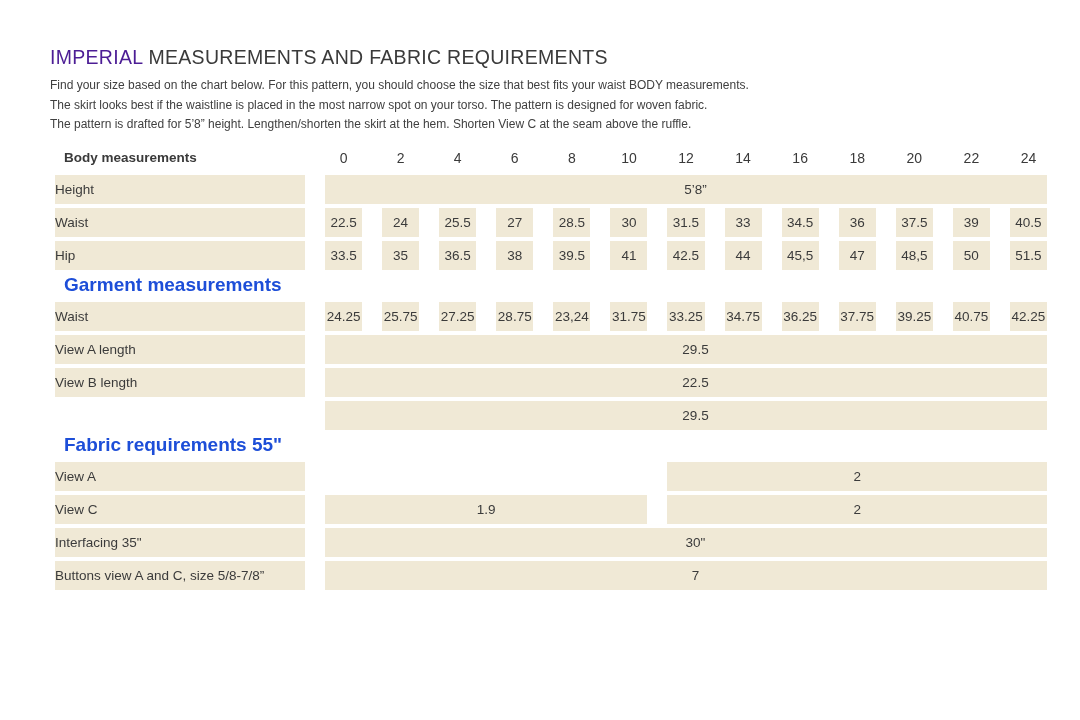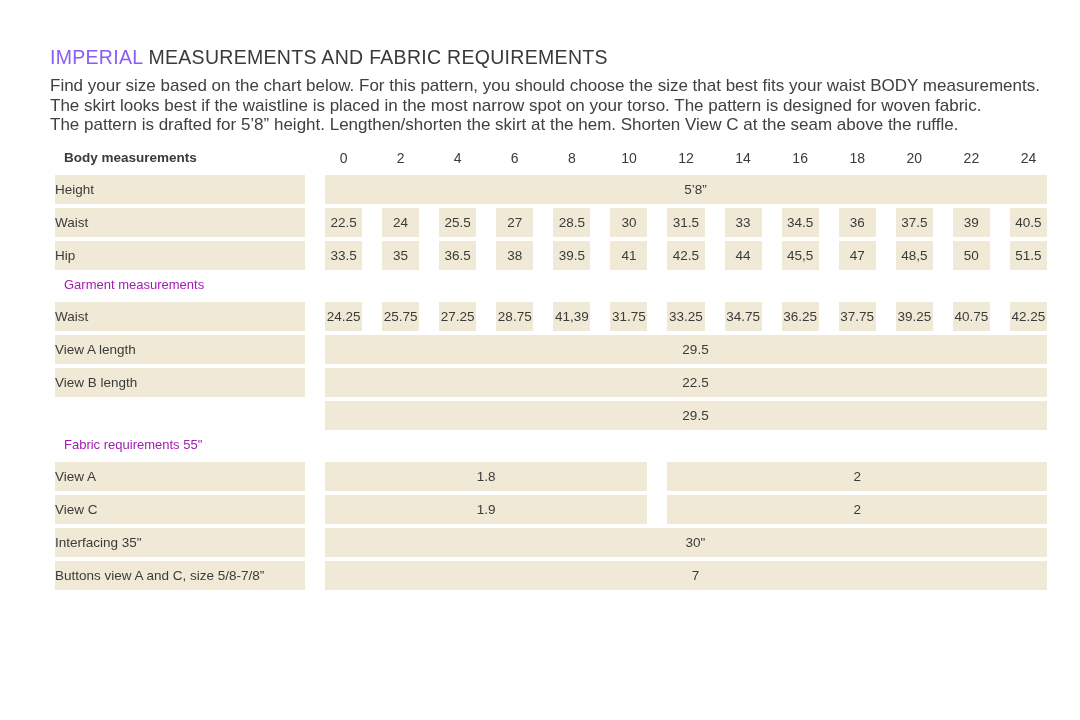--- a/index.html
+++ b/index.html
@@ -10,23 +10,23 @@
     padding: 46px 38px 0 50px;
   }
   h1 {
     font-size: 19.5px;
     font-weight: 400;
     letter-spacing: 0.3px;
     color: #3a3a3a;
     margin-bottom: 7px;
     white-space: nowrap;
   }
-  h1 .accent { color: #8b5cf6; }
+  h1 .accent { color: #4c1d95; }
   .intro {
-    font-size: 17px;
+    font-size: 12px;
     line-height: 19.5px;
     color: #404040;
     margin-bottom: 12px;
   }
   .sizetable { width: 992px; margin-left: 5px; }
   .row {
     display: grid;
     grid-template-columns: 250px repeat(13, 1fr);
     column-gap: 20px;
     height: 29px;
@@ -62,23 +62,23 @@
   }
   .span13 { grid-column: 2 / span 13; padding-left: 19px; }
   .splitL { grid-column: 2 / span 6; }
   .splitR { grid-column: 8 / span 7; }
   .sect {
     height: 22px;
     margin: 4px 0 6px 0;
     display: flex;
     align-items: center;
     padding-left: 9px;
-    font-size: 13px;
-    font-weight: 400;
-    color: #a21caf;
+    font-size: 19px;
+    font-weight: 700;
+    color: #1d4ed8;
   }
 </style>
 </head>
 <body>
 
 <div>
 
   <h1><span class="accent">IMPERIAL</span> <span>MEASUREMENTS AND FABRIC REQUIREMENTS</span></h1>
 
   <div class="intro">
@@ -146,21 +146,21 @@
     </div>
 
     <div class="sect">Garment measurements</div>
 
     <div class="row">
       <div class="cell label">Waist</div>
       <div class="cell">24.25</div>
       <div class="cell">25.75</div>
       <div class="cell">27.25</div>
       <div class="cell">28.75</div>
-      <div class="cell">41,39</div>
+      <div class="cell">23,24</div>
       <div class="cell">31.75</div>
       <div class="cell">33.25</div>
       <div class="cell">34.75</div>
       <div class="cell">36.25</div>
       <div class="cell">37.75</div>
       <div class="cell">39.25</div>
       <div class="cell">40.75</div>
       <div class="cell">42.25</div>
     </div>
 
@@ -175,21 +175,20 @@
     </div>
 
     <div class="row">
       <div class="cell span13">29.5</div>
     </div>
 
     <div class="sect">Fabric requirements 55"</div>
 
     <div class="row">
       <div class="cell label">View A</div>
-      <div class="cell splitL">1.8</div>
       <div class="cell splitR">2</div>
     </div>
 
 
     <div class="row">
       <div class="cell label">View C</div>
       <div class="cell splitL">1.9</div>
       <div class="cell splitR">2</div>
     </div>
 

